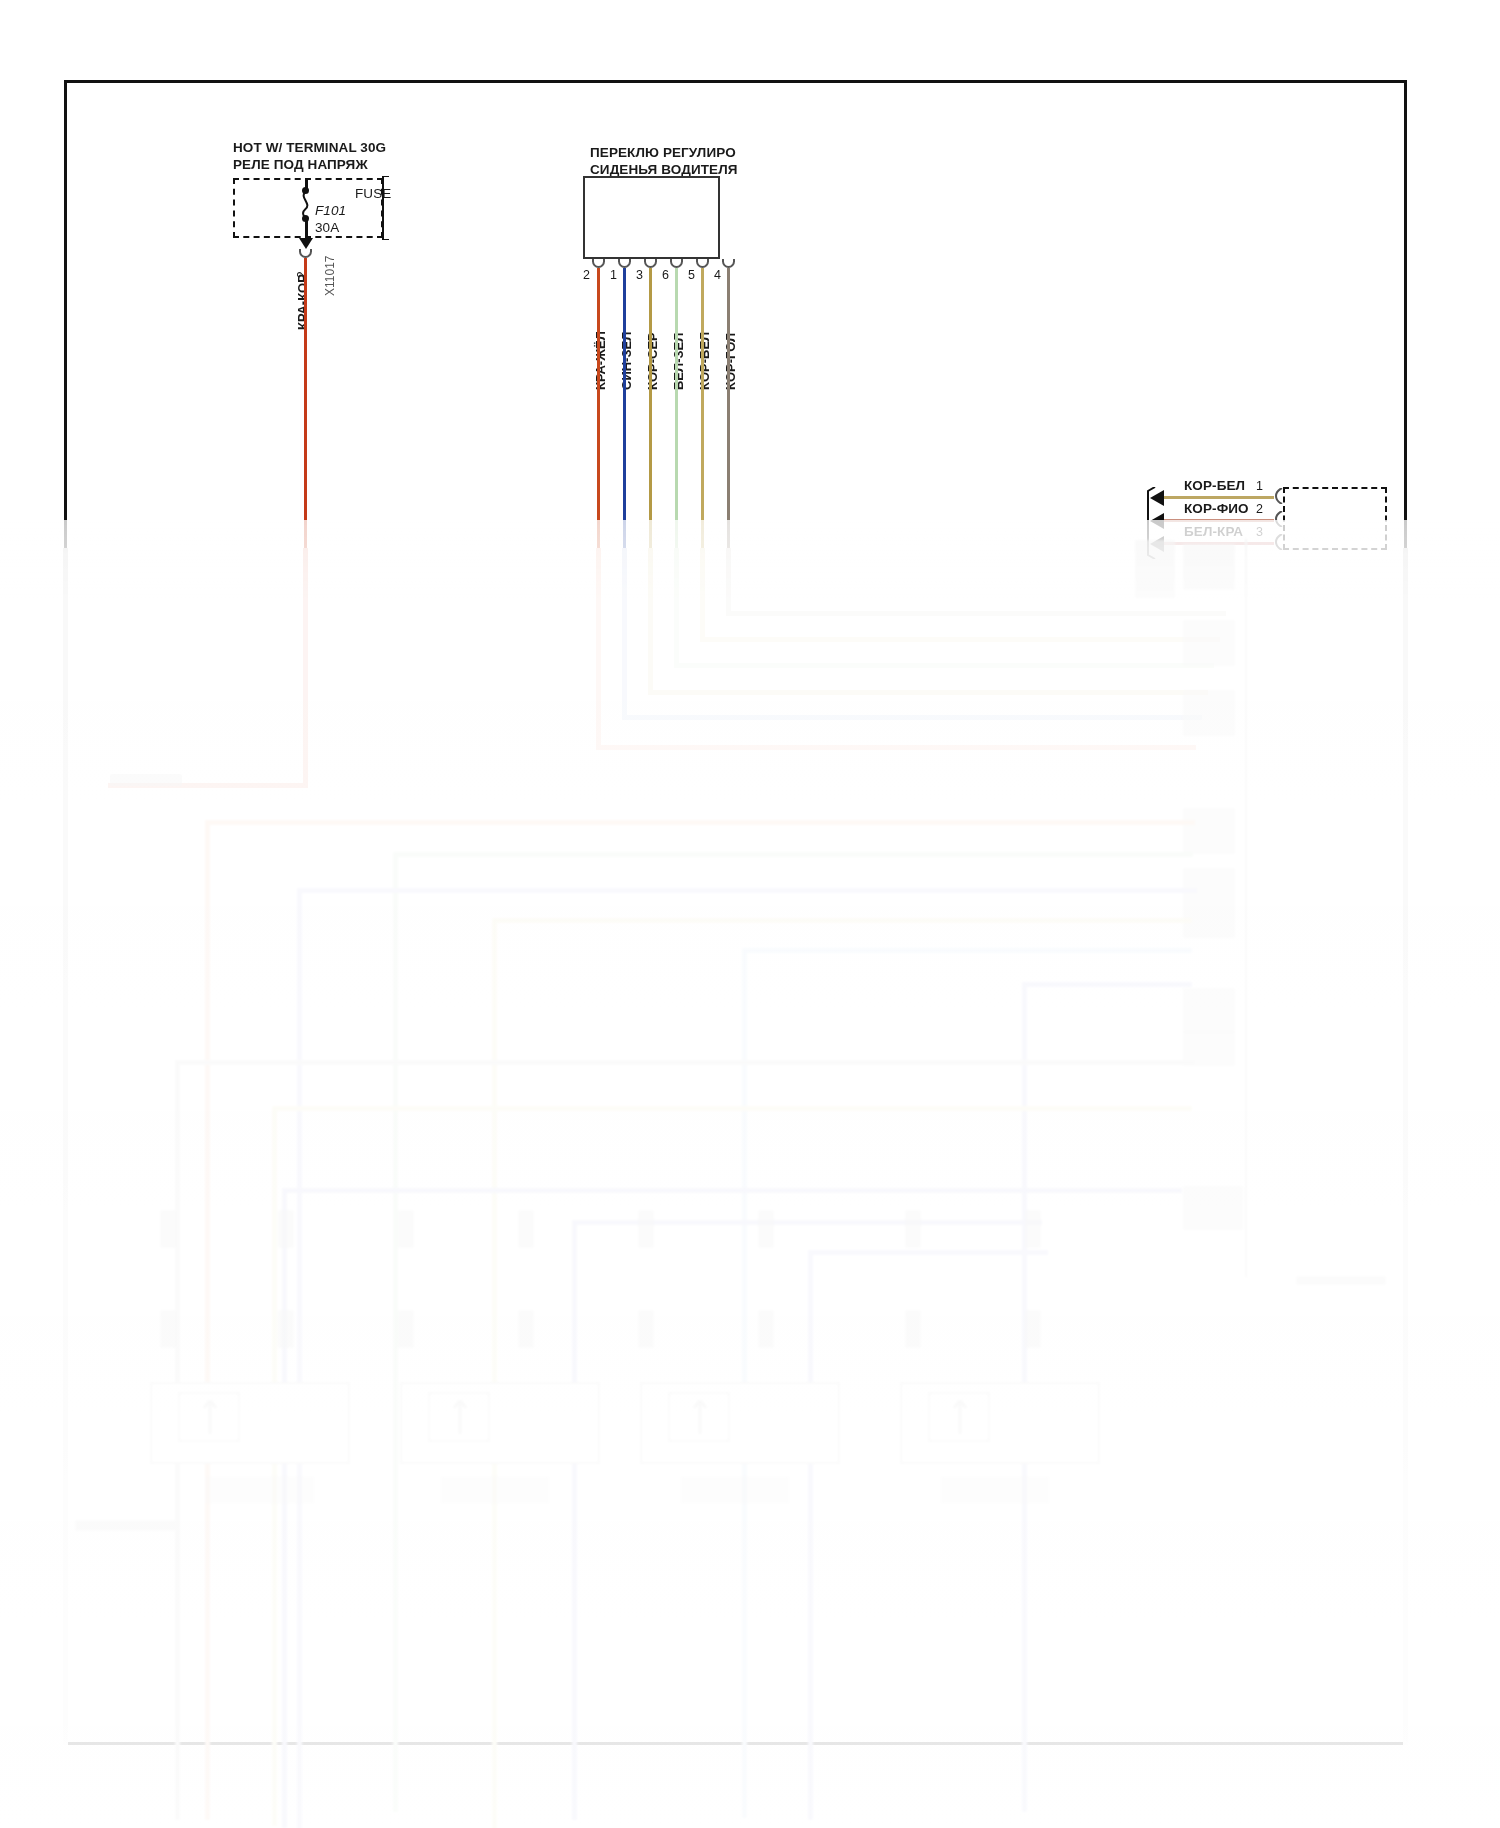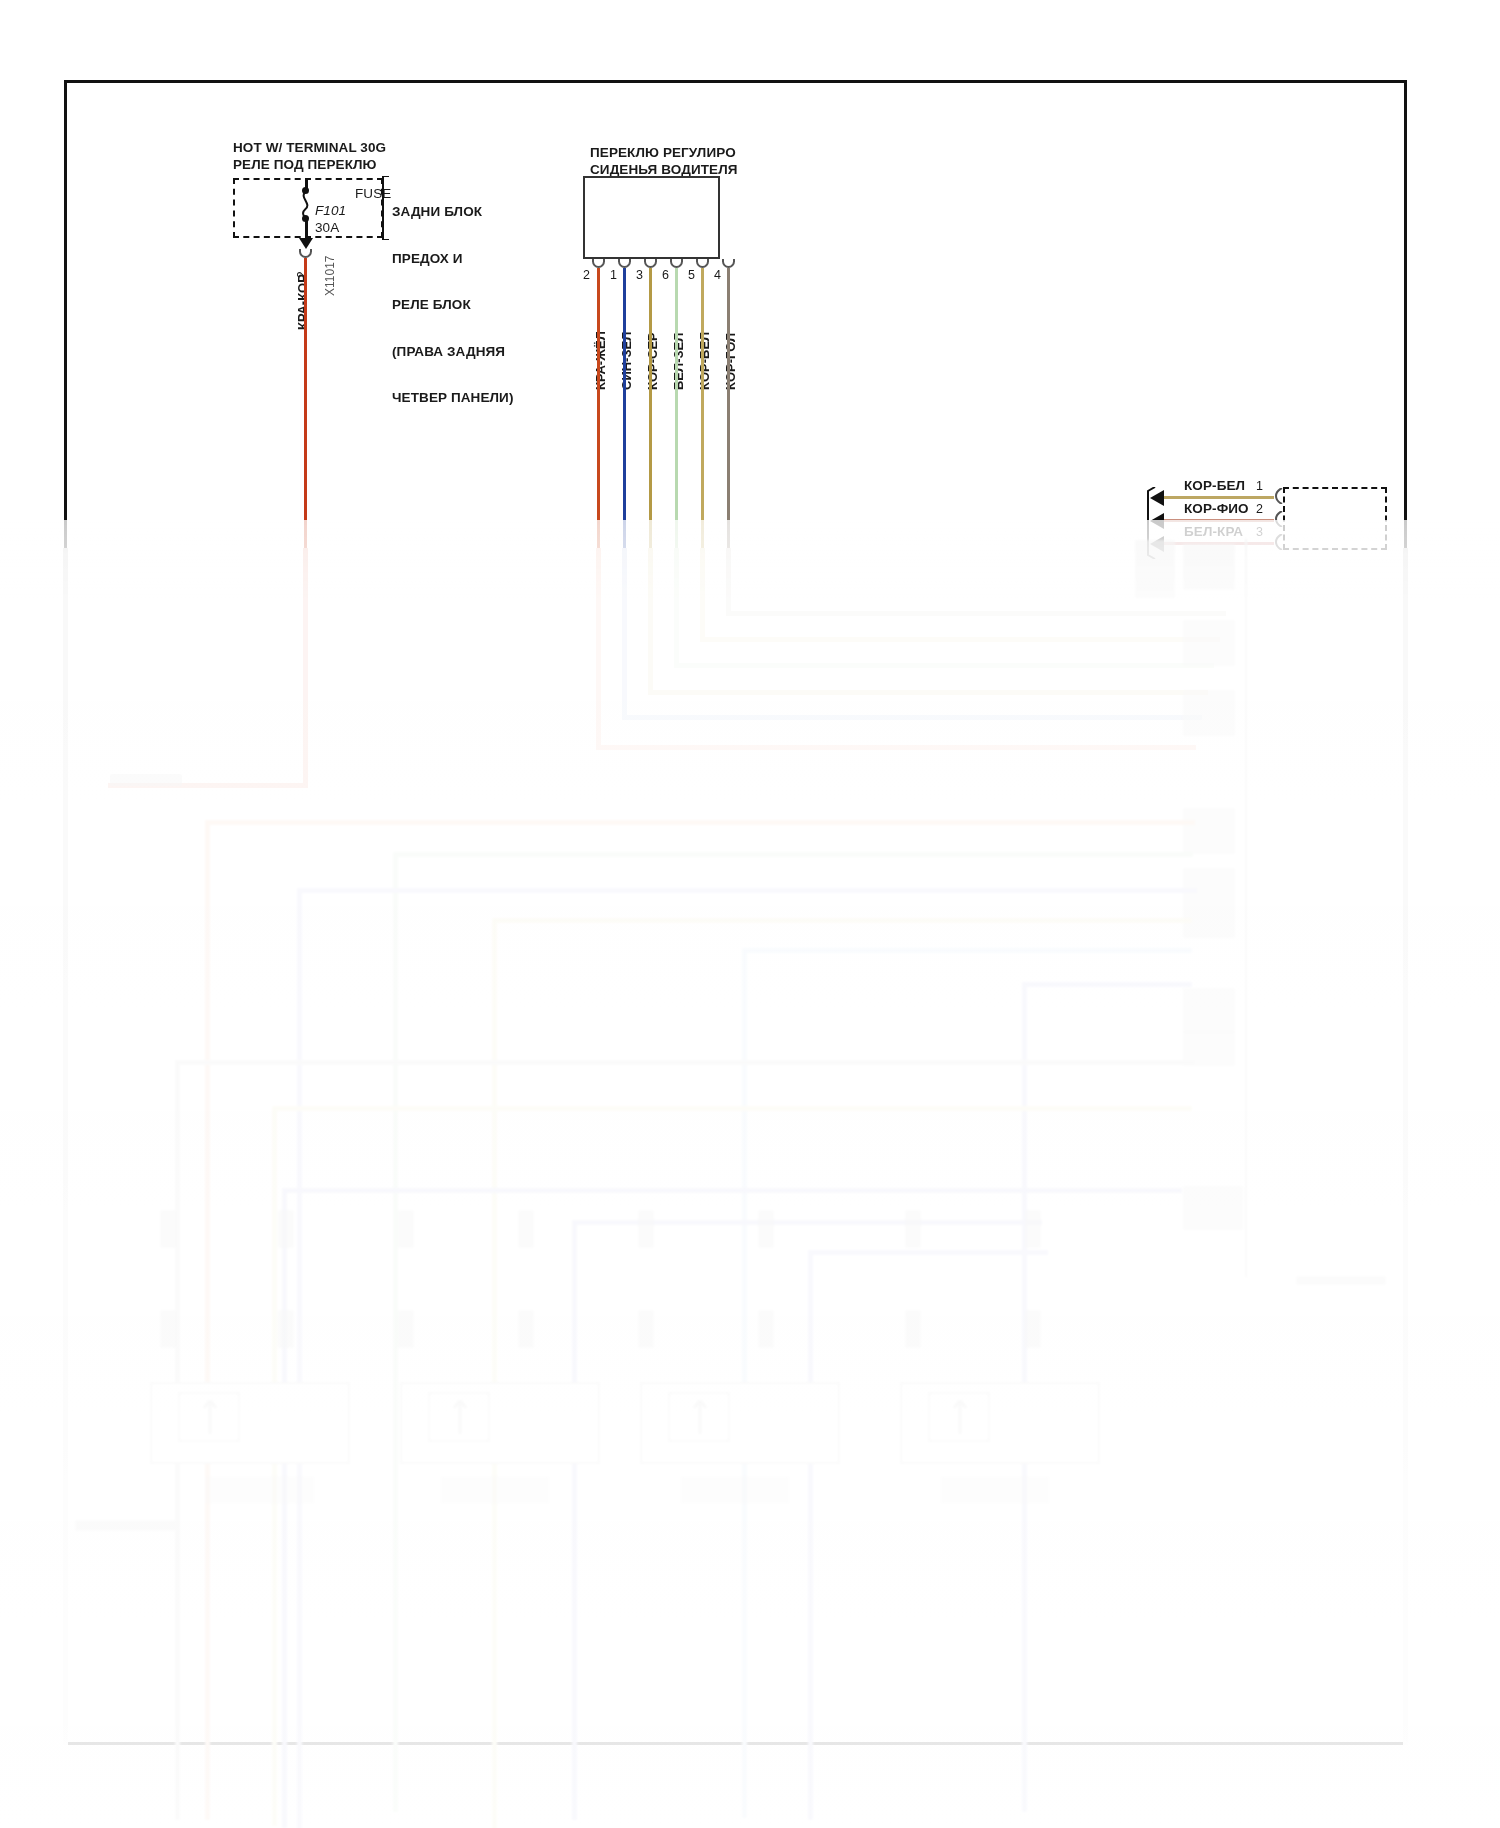--- a/index.html
+++ b/index.html
@@ -49,48 +49,41 @@
 <div class="sheet">
 
   <div class="page-border"></div>
 
   <div class="sep" style="left:64px;top:80px;height:468px;"></div>
   <div class="sep-fade" style="left:63px;top:548px;height:1197px;"></div>
   <div class="sep" style="left:1404px;top:80px;height:468px;"></div>
   <div class="sep-fade" style="left:1403px;top:548px;height:1197px;"></div>
 
   <div class="lbl" style="left:233px;top:140px;">HOT W/ TERMINAL 30G</div>
-  <div class="lbl" style="left:233px;top:157px;">РЕЛЕ ПОД ПЕРЕКЛЮ</div>
+  <div class="lbl" style="left:233px;top:157px;">РЕЛЕ ПОД НАПРЯЖ</div>
 
   <div class="dashbox" style="left:233px;top:178px;width:150px;height:60px;"></div>
 
   <div class="w vert" style="left:305px;top:178px;height:12px;background:#111;"></div>
   <div class="fuse-dot" style="left:302px;top:187px;"></div>
   <svg style="position:absolute;left:296px;top:192px;" width="20" height="28" viewBox="0 0 20 28">
     <path d="M9.5 0 C 3 5, 16 12, 9.5 17 C 4 22, 9.5 24, 9.5 28" fill="none" stroke="#111" stroke-width="2"></path>
   </svg>
   <div class="fuse-dot" style="left:302px;top:215px;"></div>
   <div class="w vert" style="left:305px;top:220px;height:22px;background:#111;"></div>
   <div class="arrowDown" style="left:299px;top:238px;"></div>
 
   <div class="lbl thin" style="left:315px;top:186px;font-weight:400;margin-left:40px;">FUSE</div>
   <div class="lbl thin" style="left:315px;top:203px;font-weight:400;font-style:italic;">F101</div>
   <div class="lbl thin" style="left:315px;top:220px;font-weight:400;">30A</div>
 
   <div class="brace" style="left:383px;top:178px;height:60px;border-left:none;border-top:none;border-bottom:none;"></div>
   <svg style="position:absolute;left:381px;top:176px;" width="10" height="64" viewBox="0 0 10 64">
     <path d="M8 0 L2 0 L2 30 M2 30 L2 64 L8 64" fill="none" stroke="#111" stroke-width="2"></path>
   </svg>
-  <div class="lbl" style="left:392px;top:173px;line-height:15.5px;">
-    <div>ЗАДНИ БЛОК</div>
-    <div>ПРЕДОХ И</div>
-    <div>РЕЛЕ БЛОК</div>
-    <div>(ПРАВА ЗАДНЯЯ</div>
-    <div>ЧЕТВЕР ПАНЕЛИ)</div>
-  </div>
 
   <div class="pin-cup" style="left:299px;top:249px;"></div>
   <div class="vlabel thin" style="left:295px;top:278px;">2</div>
   <div class="vlabel thin" style="left:323px;top:296px;color:#555;">X11017</div>
   <div class="vlabel" style="left:295px;top:330px;">КРА-КОР</div>
 
   <div class="w vert" style="left:304px;top:258px;height:290px;background:#c43a18;"></div>
   <div class="w vert" style="left:303px;top:548px;width:5px;height:238px;background:#e8a79a;"></div>
   <div class="w horiz" style="left:108px;top:783px;width:200px;height:5px;background:#e8a79a;"></div>
   <div class="ghost" style="left:110px;top:774px;width:72px;height:12px;"></div>

